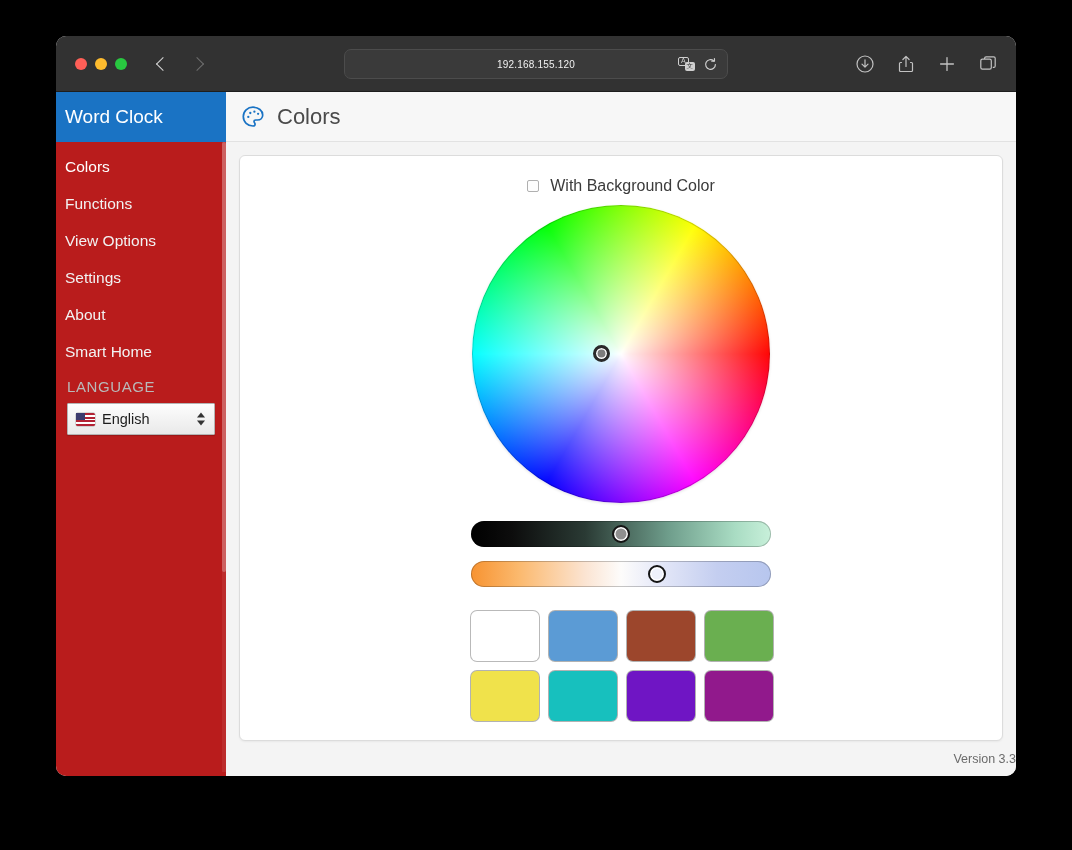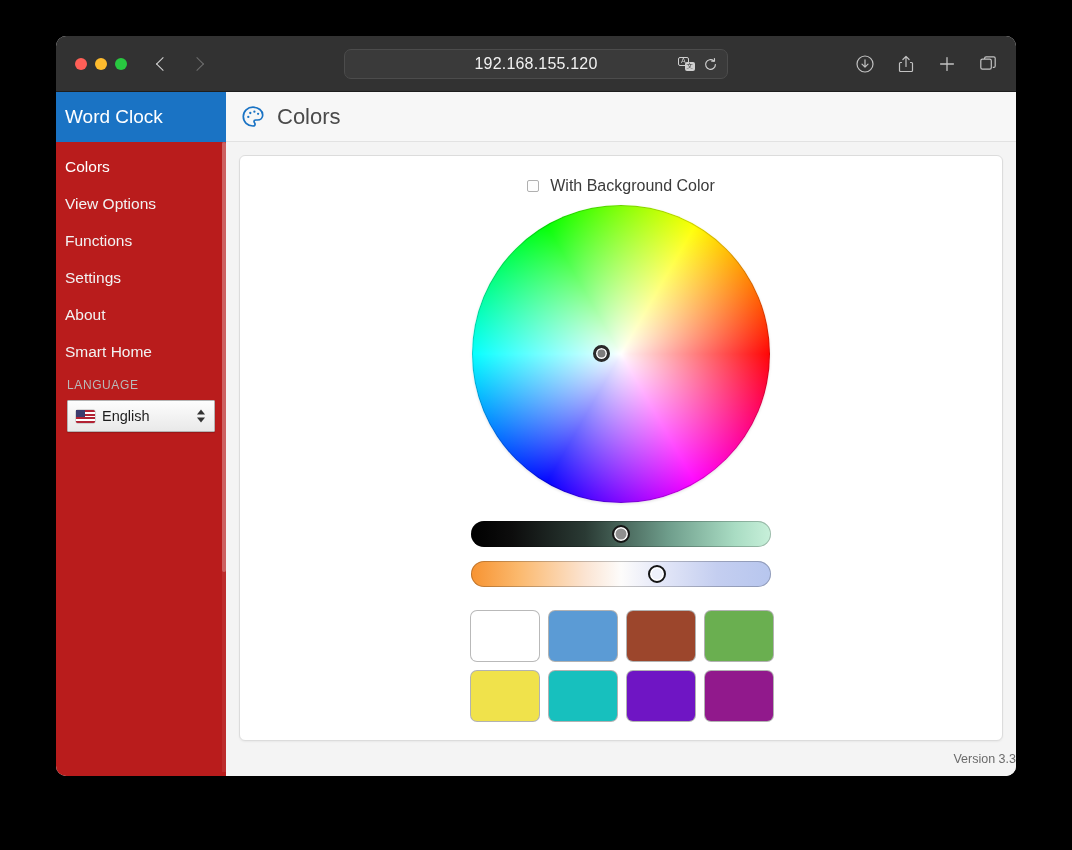--- a/index.html
+++ b/index.html
@@ -65,21 +65,21 @@
     position: absolute;
     left: 288px; top: 13px;
     width: 384px; height: 30px;
     background: #3a3a3a;
     border: 1px solid #4c4c4c;
     border-radius: 7px;
     display: flex; align-items: center; justify-content: center;
   }
   .urlbar .url {
     color: #f1f1f1;
-    font-size: 16px;
+    font-size: 10px;
     letter-spacing: 0.2px;
   }
   .urlbar .right-icons {
     position: absolute; right: 9px; top: 0; bottom: 0;
     display: flex; align-items: center; gap: 8px;
   }
   .icon-translate {
     width: 17px; height: 14px; position: relative; display:block;
   }
   .icon-translate .b1 {
@@ -132,21 +132,21 @@
   .navitem {
     color: #f2f2f2;
     font-size: 15.5px;
     padding: 8px 0 8px 9px;
     line-height: 21px;
     cursor: default;
   }
   .navitem.sel { color: #ffffff; }
   .langlabel {
     color: #b9b9b9;
-    font-size: 12px;
+    font-size: 15px;
     letter-spacing: 0.6px;
     padding: 8px 4px 4px 11px;
   }
   .langselect {
     margin: 4px 0 0 11px;
     width: 148px; height: 32px;
     background: linear-gradient(#fdfdfd, #e9e9e9);
     border: 1px solid #b4b4b4;
     border-radius: 1px;
     box-shadow: 0 1px 1px rgba(0,0,0,0.18);
@@ -379,22 +379,22 @@
     </div>
   </div>
 
   <div class="body">
 
     <div class="sidebar">
       <div class="brand">Word Clock</div>
 
       <div class="navlist">
         <div class="navitem sel">Colors</div>
+        <div class="navitem">Functions</div>
         <div class="navitem">View Options</div>
-        <div class="navitem">Functions</div>
         <div class="navitem">Settings</div>
         <div class="navitem">About</div>
         <div class="navitem">Smart Home</div>
       </div>
 
       <div class="langlabel">LANGUAGE</div>
 
       <div class="langselect">
         <span class="flag"></span>
         <span class="langtext">English</span>

